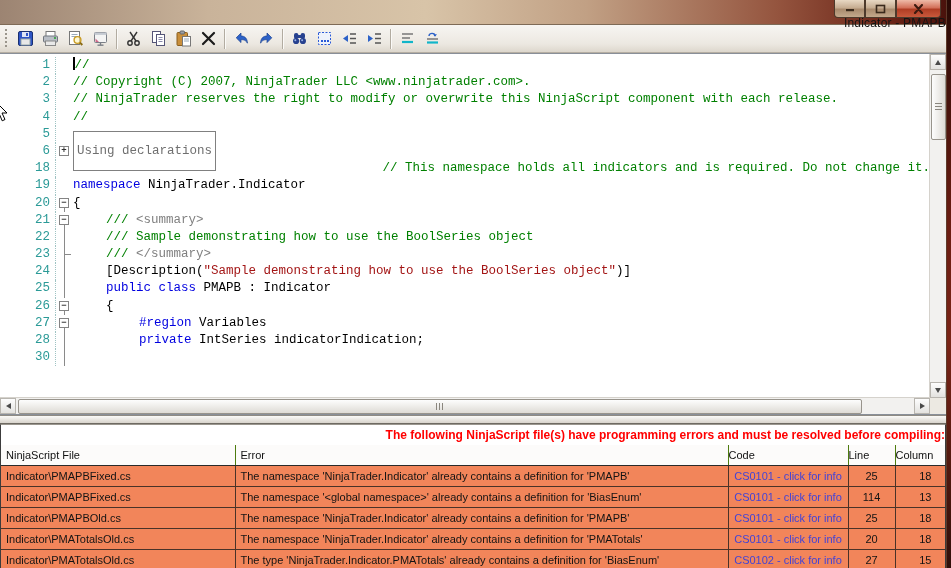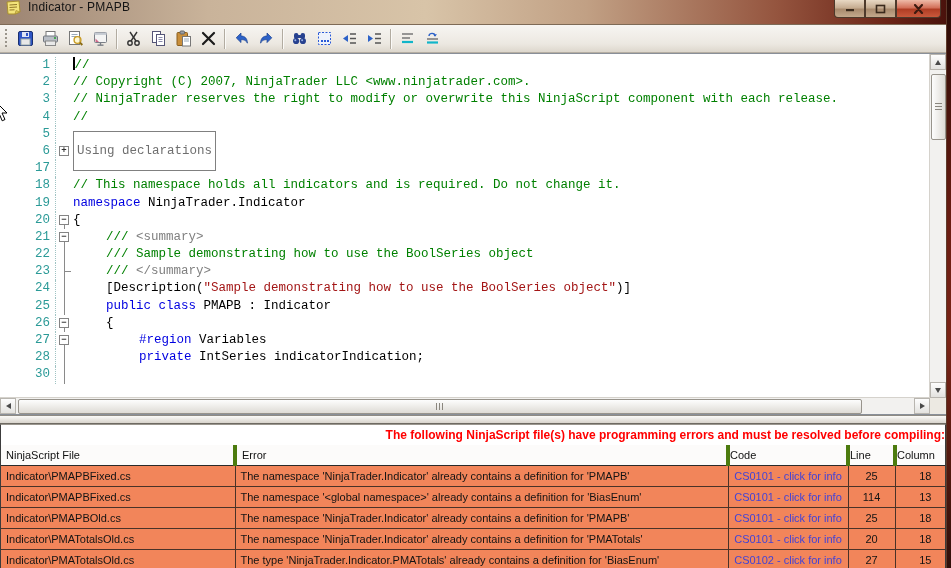--- a/index.html
+++ b/index.html
@@ -1,23 +1,23 @@
 <!DOCTYPE html>
 <html><head>
 <meta charset="utf-8">
 <style>
   html,body{margin:0;padding:0;}
   body{width:951px;height:568px;overflow:hidden;background:#3a0d08;font-family:"Liberation Sans",sans-serif;position:relative;}
   .desktop{position:absolute;inset:0;background:linear-gradient(180deg,#2a0a06 0%,#6b1d12 40%,#7a2416 60%,#30100a 100%);}
   .window{position:absolute;left:0;top:0;width:946px;height:568px;background:#ece9e2;border-right:1px solid #5e3a2a;}
 
   
-  .titlebar{position:relative;height:24px;display:flex;align-items:flex-start;
+  .titlebar{position:relative;height:24px;display:flex;align-items:flex-end;
     background:linear-gradient(90deg,#9c8472 0%,#c9b39a 22%,#d8c4a8 45%,#c1a084 62%,#95553f 82%,#6b2417 94%,#4a120c 100%);
-    border-bottom:1px solid #7e6a56;}
+    border-bottom:1px solid #7e6a56;flex-direction:column;}
   .app-icon{width:17px;height:16px;margin:0 6px 0 5px;display:inline-block;}
   .title{font-size:12px;color:#141414;letter-spacing:.2px;}
   .win-controls{position:absolute;right:5px;top:0;display:flex;height:18px;}
   .wbtn{width:29px;height:17px;border:1px solid #4d3a2c;border-top:none;display:flex;align-items:center;justify-content:center;
     background:linear-gradient(180deg,#e8d8c4 0%,#c6ad92 45%,#a98b6e 55%,#c3a98c 100%);}
   .wbtn.first{border-radius:0 0 0 4px;}
   .wbtn.close{width:43px;border-radius:0 0 4px 0;
     background:linear-gradient(180deg,#eebba8 0%,#d3715a 45%,#b03d24 55%,#c9593c 100%);}
 
   
@@ -72,21 +72,21 @@
   .corner{position:absolute;right:0;bottom:0;width:16px;height:16px;background:#ece9e2;}
 
   
   .splitter{height:7px;background:linear-gradient(180deg,#fbfaf8,#d8d4cc);border-top:1px solid #8f8b83;border-bottom:1px solid #6e6a62;cursor:row-resize;}
 
   
   .errorpanel{height:147px;background:#fff;border:1px solid #3c3c3c;border-top:1px solid #9a968e;box-sizing:border-box;overflow:hidden;}
   .errmsg{height:20px;line-height:20px;text-align:right;color:#f00;font-weight:bold;font-size:12px;}
   table.errs{border-collapse:collapse;table-layout:fixed;width:954px;font-size:11px;}
   table.errs th{height:20px;font-weight:normal;text-align:left;padding:0 0 0 5px;background:#fcfbfa;color:#111;
-    border-left:4px solid #4d7c0f;border-bottom:1px solid #2a2a2a;}
+    border-left:1px solid #4d7c0f;border-bottom:1px solid #2a2a2a;}
   table.errs th:first-child{border-left:none;}
   table.errs th.c{padding:0;}
   table.errs td{height:20px;padding:0 0 0 5px;background:#f2855a;color:#141414;
     border-left:1px solid #4a3228;border-bottom:1px solid #4a3228;overflow:hidden;white-space:nowrap;}
   table.errs td:first-child{border-left:none;}
   table.errs td.c{text-align:center;padding:0;}
   table.errs td.link{color:#4343d6;cursor:pointer;}
   col.c-file{width:234px;} col.c-err{width:493px;} col.c-code{width:120px;} col.c-line{width:47px;} col.c-col{width:60px;}
 
   
@@ -262,22 +262,21 @@
   </div>
 
   <div class="editor">
     <div class="code-view" id="code-lines">
           <div class="line"><span class="ln">1</span><span class="fold"></span><span class="codetxt" style="padding-left: 0px;"><span class="caret"></span><span class="tok-com">//</span></span></div>
           <div class="line"><span class="ln">2</span><span class="fold"></span><span class="codetxt" style="padding-left: 0px;"><span class="tok-com">// Copyright (C) 2007, NinjaTrader LLC &lt;www.ninjatrader.com&gt;.</span></span></div>
           <div class="line"><span class="ln">3</span><span class="fold"></span><span class="codetxt" style="padding-left: 0px;"><span class="tok-com">// NinjaTrader reserves the right to modify or overwrite this NinjaScript component with each release.</span></span></div>
           <div class="line"><span class="ln">4</span><span class="fold"></span><span class="codetxt" style="padding-left: 0px;"><span class="tok-com">//</span></span></div>
           <div class="line"><span class="ln">5</span><span class="fold"></span><span class="codetxt" style="padding-left: 0px;"></span></div>
           <div class="line"><span class="ln">6</span><span class="fold"><i class="fbox">+</i></span><span class="codetxt" style="padding-left: 0px;"><span class="collapsed-box">Using declarations</span></span></div>
-          <div class="line"><span class="ln">17</span><span class="fold"></span><span class="codetxt" style="padding-left: 0px;"></span></div>
-          <div class="line"><span class="ln">18</span><span class="fold"></span><span class="codetxt" style="padding-left: 0px;"><span class="tok-com">// This namespace holds all indicators and is required. Do not change it.</span></span></div>
+          <div class="line"><span class="ln">18</span><span class="fold"></span><span class="codetxt" style="padding-left: 0px; text-align: right;"><span class="tok-com">// This namespace holds all indicators and is required. Do not change it.</span></span></div>
           <div class="line"><span class="ln">19</span><span class="fold"></span><span class="codetxt" style="padding-left: 0px;"><span class="tok-kw">namespace</span><span class="tok-pln"> NinjaTrader.Indicator</span></span></div>
           <div class="line"><span class="ln">20</span><span class="fold"><i class="fline below"></i><i class="fbox">−</i></span><span class="codetxt" style="padding-left: 0px;"><span class="tok-pln">{</span></span></div>
           <div class="line"><span class="ln">21</span><span class="fold"><i class="fline below"></i><i class="fbox">−</i></span><span class="codetxt" style="padding-left: 33px;"><span class="tok-com">/// </span><span class="tok-doc">&lt;summary&gt;</span></span></div>
           <div class="line"><span class="ln">22</span><span class="fold"><i class="fline"></i></span><span class="codetxt" style="padding-left: 33px;"><span class="tok-com">/// Sample demonstrating how to use the BoolSeries object</span></span></div>
           <div class="line"><span class="ln">23</span><span class="fold"><i class="fline"></i><i class="ftick"></i></span><span class="codetxt" style="padding-left: 33px;"><span class="tok-com">/// </span><span class="tok-doc">&lt;/summary&gt;</span></span></div>
           <div class="line"><span class="ln">24</span><span class="fold"><i class="fline"></i></span><span class="codetxt" style="padding-left: 33px;"><span class="tok-pln">[Description(</span><span class="tok-str">"Sample demonstrating how to use the BoolSeries object"</span><span class="tok-pln">)]</span></span></div>
           <div class="line"><span class="ln">25</span><span class="fold"><i class="fline"></i></span><span class="codetxt" style="padding-left: 33px;"><span class="tok-kw">public</span><span class="tok-pln"> </span><span class="tok-kw">class</span><span class="tok-pln"> PMAPB : Indicator</span></span></div>
           <div class="line"><span class="ln">26</span><span class="fold"><i class="fline below"></i><i class="fbox">−</i></span><span class="codetxt" style="padding-left: 33px;"><span class="tok-pln">{</span></span></div>
           <div class="line"><span class="ln">27</span><span class="fold"><i class="fline below"></i><i class="fbox">−</i></span><span class="codetxt" style="padding-left: 66px;"><span class="tok-kw">#region</span><span class="tok-pln"> Variables</span></span></div>
           <div class="line"><span class="ln">28</span><span class="fold"><i class="fline"></i></span><span class="codetxt" style="padding-left: 66px;"><span class="tok-kw">private</span><span class="tok-pln"> IntSeries indicatorIndication;</span></span></div>

